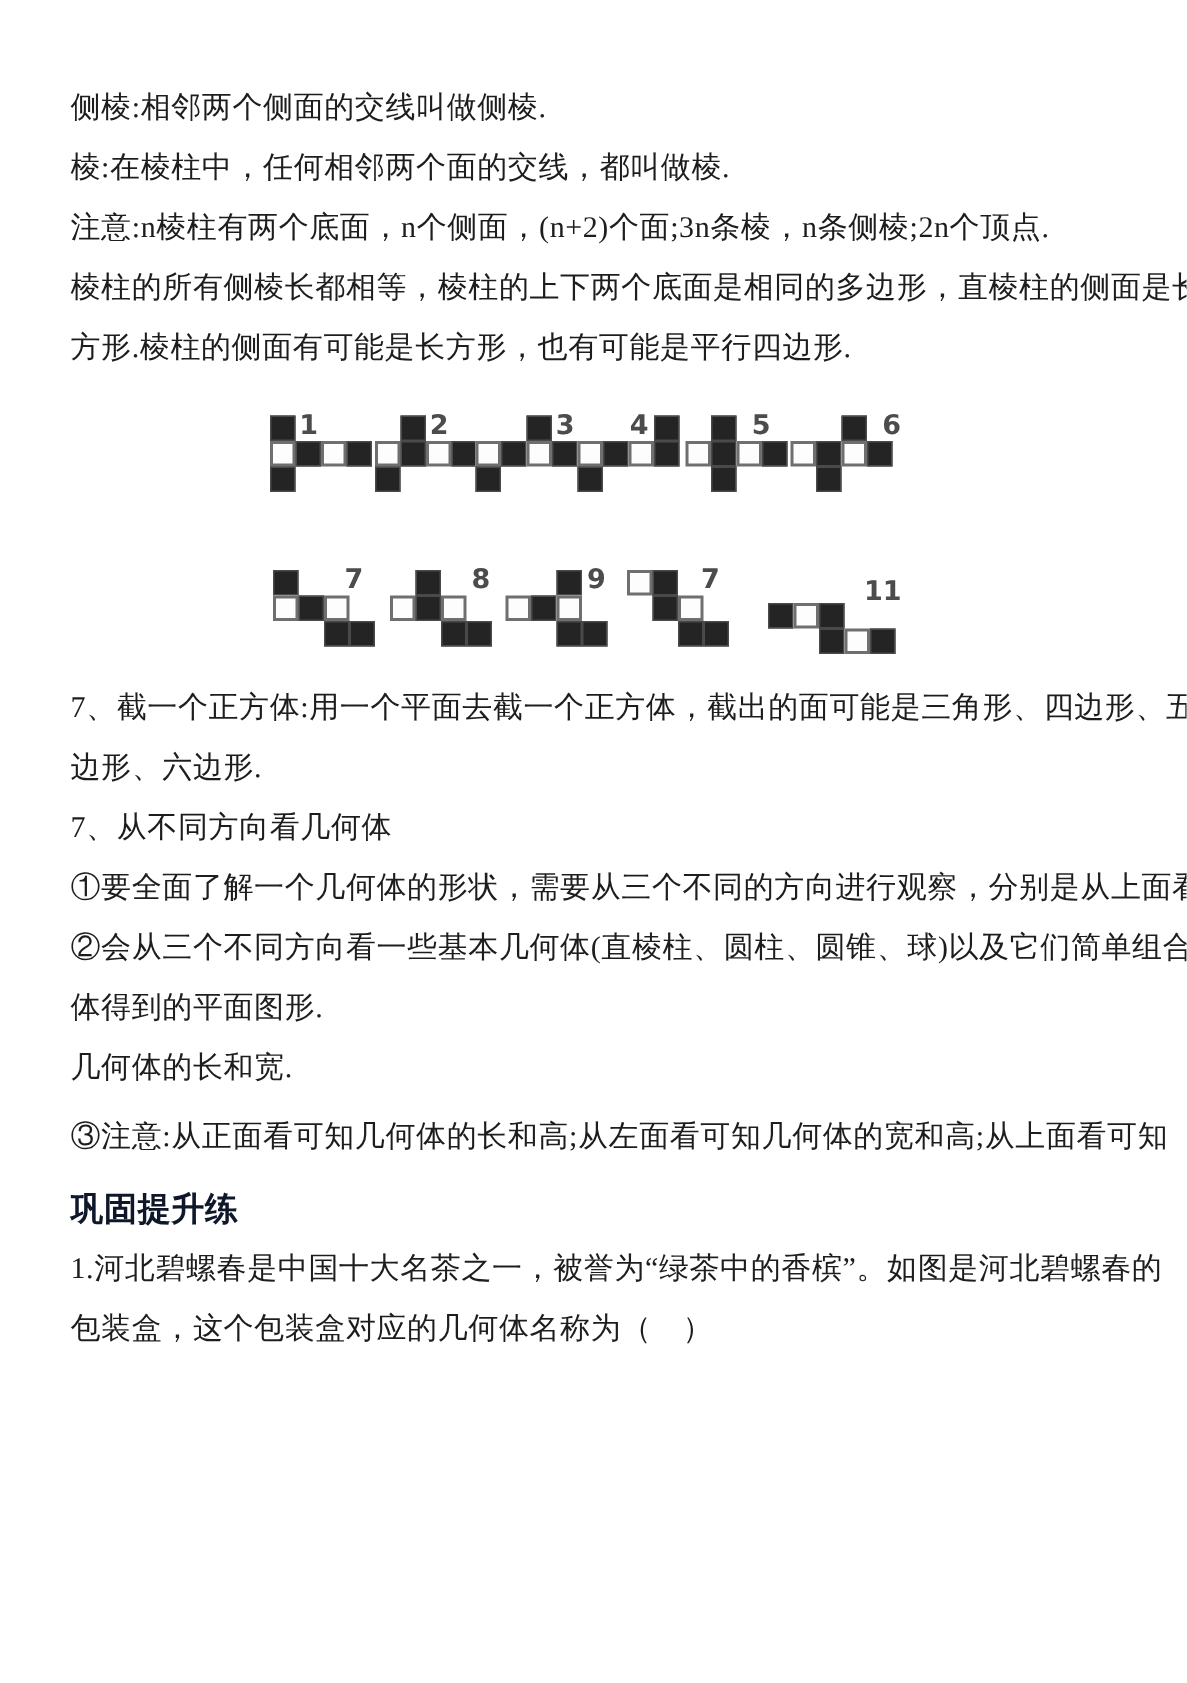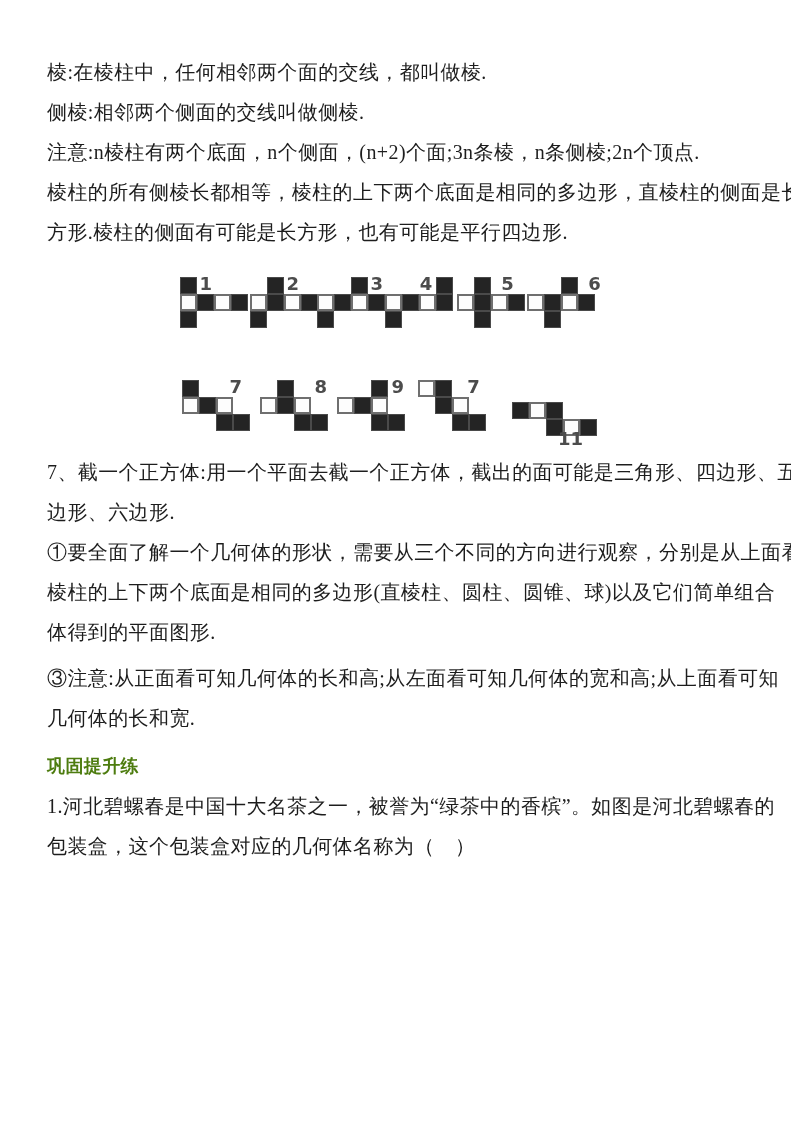--- a/index.html
+++ b/index.html
@@ -7,47 +7,47 @@
     width:791px;height:1122px;overflow:hidden;
     font-family:"Liberation Serif","DejaVu Serif",serif;
     color:#1d1d1d;
   }
   .page{width:704px;padding:52px 40px 0 47px;}
   .ln{
     font-size:20px;line-height:40px;height:40px;
     letter-spacing:0.4px;white-space:nowrap;
   }
   .red-heading{
-    color:#4d7c0f;
+    color:#0f172a;
     font-family:"Liberation Sans","DejaVu Sans",sans-serif;
     font-weight:bold;
     margin-top:8px;
-    font-size:18px;
+    font-size:22px;
   }
   .shift{margin-top:6px;}
   .figure{
     position:relative;height:200px;width:704px;margin:0;
   }
   .net{position:absolute;}
   .cell{position:absolute;width:17px;height:17px;box-sizing:border-box;}
   .cell.l{background:#fdfdfd;border:2px solid #6f6f6f;}
   .cell.d{background:#242424;border:1px solid #4a4a4a;}
   .netlabel{
     position:absolute;
     font-family:"DejaVu Sans","Liberation Sans",sans-serif;
     font-weight:bold;font-size:18px;line-height:1;color:#4c4c4c;
   }
 </style>
 </head>
 <body>
 
 <div class="page">
 
+  <div class="ln">侧棱:相邻两个侧面的交线叫做侧棱.</div>
   <div class="ln">棱:在棱柱中，任何相邻两个面的交线，都叫做棱.</div>
-  <div class="ln">侧棱:相邻两个侧面的交线叫做侧棱.</div>
   <div class="ln">注意:n棱柱有两个底面，n个侧面，(n+2)个面;3n条棱，n条侧棱;2n个顶点.</div>
   <div class="ln">棱柱的所有侧棱长都相等，棱柱的上下两个底面是相同的多边形，直棱柱的侧面是长</div>
   <div class="ln">方形.棱柱的侧面有可能是长方形，也有可能是平行四边形.</div>
 
 
   <div class="figure" id="nets-figure">
       <div class="net" style="left: 133px; top: 25px;">
         <div class="cell d" style="left: 0px; top: 0px;"></div>
         <div class="cell l" style="left: 0px; top: 17px;"></div>
         <div class="cell d" style="left: 17px; top: 17px;"></div>
@@ -137,31 +137,32 @@
         <div class="cell d" style="left: 51px; top: 34px;"></div>
         <div class="netlabel" style="left: 49.3px; top: -2px;">7</div>
       </div>
       <div class="net" style="left: 465px; top: 150px;">
         <div class="cell d" style="left: 0px; top: 0px;"></div>
         <div class="cell l" style="left: 17px; top: 0px;"></div>
         <div class="cell d" style="left: 34px; top: 0px;"></div>
         <div class="cell d" style="left: 34px; top: 17px;"></div>
         <div class="cell l" style="left: 51px; top: 17px;"></div>
         <div class="cell d" style="left: 68px; top: 17px;"></div>
-        <div class="netlabel" style="left: 46px; top: -16.45px; margin-top: 44px;">11</div>
+        <div class="netlabel" style="left: 64px; top: -16.45px;">11</div>
       </div>
     </div>
 
   <div class="ln">7、截一个正方体:用一个平面去截一个正方体，截出的面可能是三角形、四边形、五</div>
   <div class="ln">边形、六边形.</div>
 
+  <div class="ln">7、从不同方向看几何体</div>
   <div class="ln">①要全面了解一个几何体的形状，需要从三个不同的方向进行观察，分别是从上面看、</div>
-  <div class="ln">棱柱的上下两个底面是相同的多边形(直棱柱、圆柱、圆锥、球)以及它们简单组合</div>
+  <div class="ln">②会从三个不同方向看一些基本几何体(直棱柱、圆柱、圆锥、球)以及它们简单组合</div>
   <div class="ln">体得到的平面图形.</div>
+  <div class="ln">几何体的长和宽.</div>
   <div class="ln shift">③注意:从正面看可知几何体的长和高;从左面看可知几何体的宽和高;从上面看可知</div>
-  <div class="ln">几何体的长和宽.</div>
 
   <div class="ln red-heading">巩固提升练</div>
 
   <div class="ln">1.河北碧螺春是中国十大名茶之一，被誉为“绿茶中的香槟”。如图是河北碧螺春的</div>
   <div class="ln">包装盒，这个包装盒对应的几何体名称为（　）</div>
 
 </div>
 
 </body></html>

